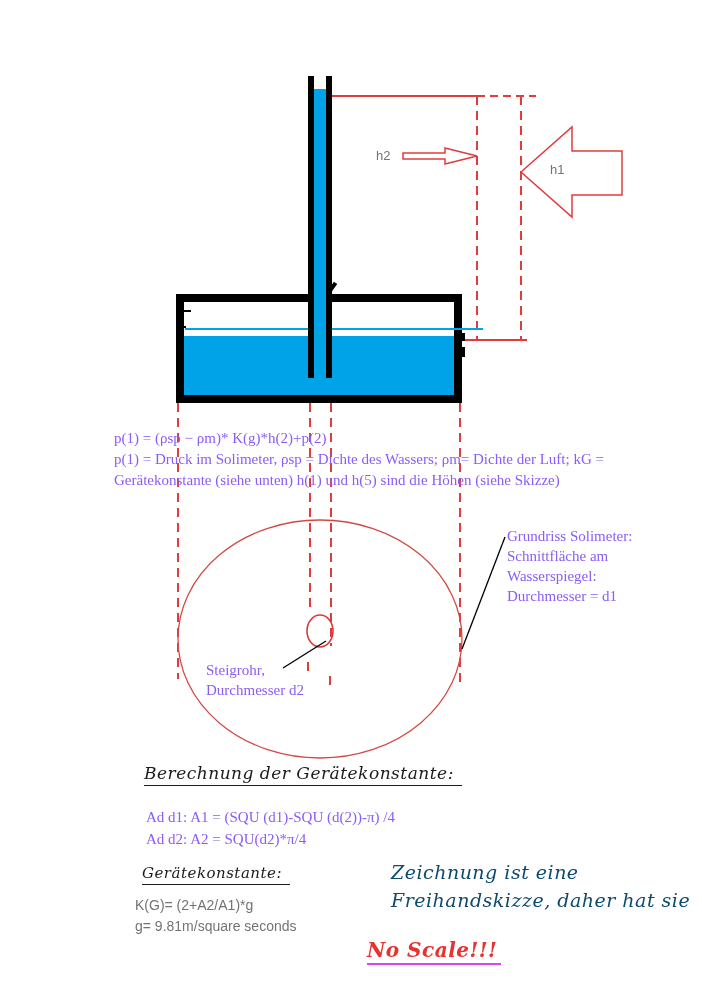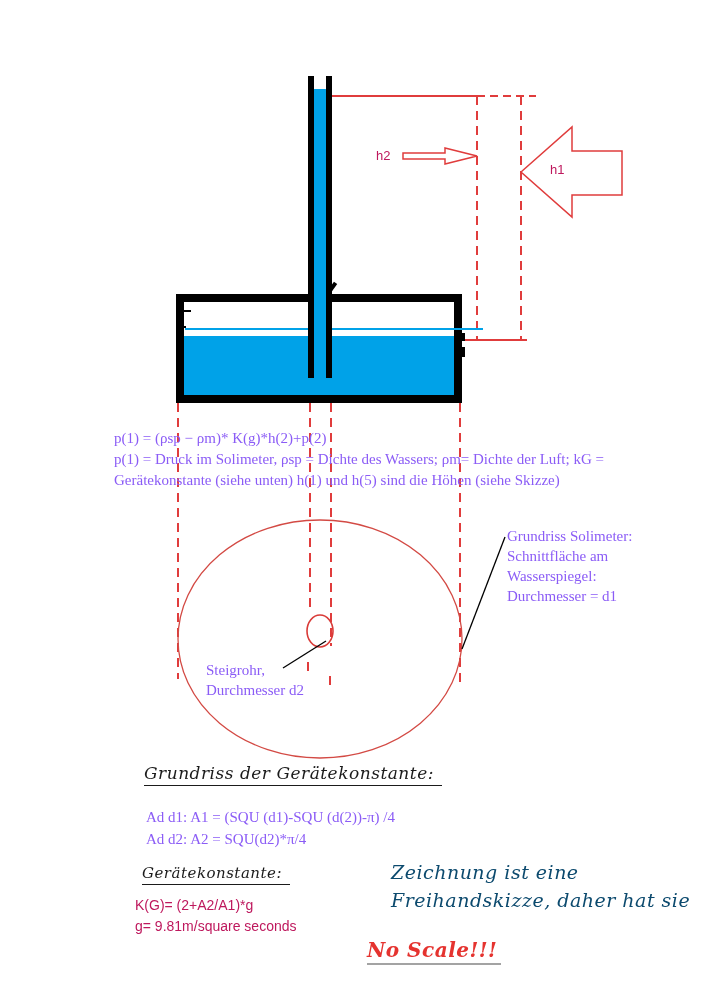--- a/index.html
+++ b/index.html
@@ -15,28 +15,28 @@
   
   .blk{position:absolute;background:#000;}
   .blue{position:absolute;background:#00a2e8;}
   
   .vessel{position:absolute;left:176px;top:294px;width:286px;height:109px;
           border:8px solid #000;box-sizing:border-box;background:transparent;}
   
   .serif{position:absolute;font-family:"Liberation Serif", serif;font-size:15px;
          color:#8b5cf6;line-height:21px;white-space:nowrap;}
   .serif span{display:block;}
-  .sans{position:absolute;font-family:"Liberation Sans", sans-serif;color:#be185d;}
+  .sans{position:absolute;font-family:"Liberation Sans", sans-serif;color:#737373;}
   .hand{font-family:"DejaVu Serif", serif;font-style:italic;letter-spacing:0.5px;}
   .heading{position:absolute;color:#1b1b1b;font-size:17px;
            border-bottom:1.6px solid #1b1b1b;padding:0 8px 2px 0;white-space:nowrap;}
   .redhand{position:absolute;color:#0c4a6e;font-size:19px;line-height:28px;white-space:nowrap;}
   .redhand span{display:block;}
   .noscale{position:absolute;color:#e5332f;font-size:20px;font-weight:bold;
-           border-bottom:2px solid #a3a3a3;padding:0 4px 1px 0;white-space:nowrap;}
+           border-bottom:2px solid #d946ef;padding:0 4px 1px 0;white-space:nowrap;}
   svg{display:block;}
 </style>
 </head>
 <body>
 
 <div class="page">
 
   <div class="vdash" style="left:177px;top:403px;height:276px"></div>
   <div class="vdash" style="left:309px;top:403px;height:210px"></div>
   <div class="vdash" style="left:330px;top:403px;height:243px"></div>
@@ -91,21 +91,21 @@
     <span>Grundriss Solimeter:</span>
     <span>Schnittfläche am</span>
     <span>Wasserspiegel:</span>
     <span>Durchmesser = d1</span>
   </div>
   <div class="serif" style="left:206px;top:660px;line-height:20px">
     <span>Steigrohr,</span>
     <span>Durchmesser d2</span>
   </div>
 
-  <div class="heading hand" style="left:144px;top:763px">Grundriss der Gerätekonstante:</div>
+  <div class="heading hand" style="left:144px;top:763px">Berechnung der Gerätekonstante:</div>
 
   <div class="serif" style="left:146px;top:806px;line-height:22px">
     <span>Ad d1:  A1 = (SQU (d1)-SQU (d(2))-π) /4</span>
     <span>Ad d2:  A2 = SQU(d2)*π/4</span>
   </div>
 
   <div class="heading hand" style="left:142px;top:864px;font-size:15px">Gerätekonstante:</div>
 
   <div class="sans" style="left:135px;top:895px;font-size:14px;line-height:21px">
     <span style="display:block">K(G)= (2+A2/A1)*g</span>

